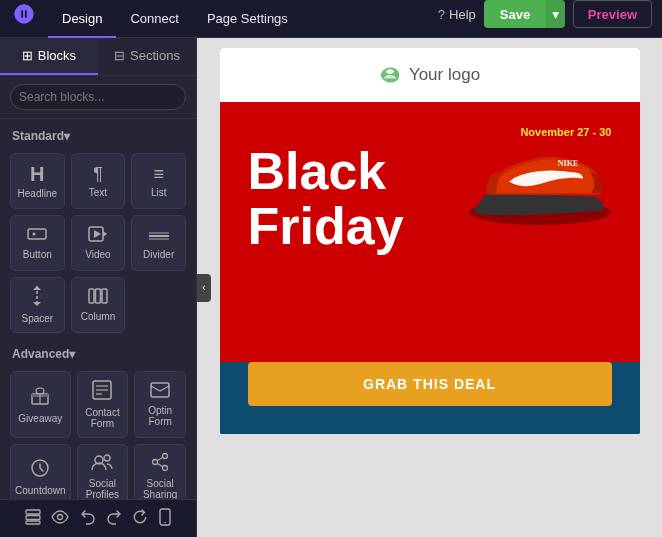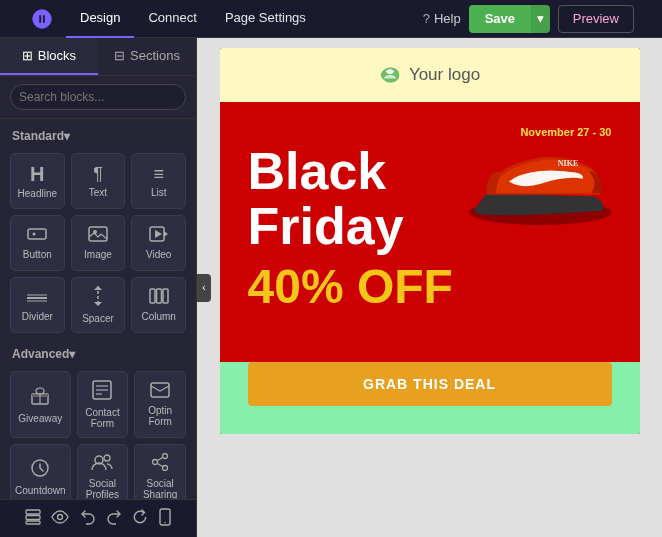--- a/index.html
+++ b/index.html
@@ -3,22 +3,22 @@
   <meta charset="utf-8">
   <style>
     * { box-sizing: border-box; margin: 0; padding: 0; }
     body { font-family: -apple-system, BlinkMacSystemFont, 'Segoe UI', sans-serif; background: #1e1e2e; width: 662px; height: 537px; overflow: hidden; }
 
     
     .top-nav {
       background: #1a1a2e;
       height: 38px;
       display: flex;
-      align-items: center;
-      padding: 0 28px;
+      align-items: flex-start;
+      padding: 0 10px;
       border-bottom: 1px solid #333;
       gap: 0;
     }
     .nav-logo {
       width: 28px; height: 28px; margin-right: 10px;
       display: flex; align-items: center; justify-content: center;
     }
     .nav-logo svg { width: 22px; height: 22px; }
     .nav-tabs { display: flex; gap: 0; flex: 1; align-items: center; }
     .nav-tab {
@@ -31,21 +31,21 @@
     .save-btn-group { display: flex; align-items: center; }
     .save-btn {
       background: #4caf50; color: #fff; font-size: 13px; font-weight: 600;
       border: none; padding: 5px 16px; cursor: pointer; border-radius: 4px 0 0 4px; height: 28px;
     }
     .save-dropdown {
       background: #45a049; color: #fff; border: none; padding: 0 6px; cursor: pointer;
       border-radius: 0 4px 4px 0; height: 28px; display: flex; align-items: center;
     }
     .preview-btn {
-      background: transparent; color: #f9a8d4; font-size: 13px; font-weight: 400;
+      background: transparent; color: #ec4899; font-size: 13px; font-weight: 700;
       border: 1px solid #555; padding: 4px 14px; cursor: pointer; border-radius: 4px; height: 28px;
     }
 
     
     .main-layout { display: flex; height: calc(537px - 38px); }
 
     
     .sidebar {
       width: 197px; min-width: 197px;
       background: #252535;
@@ -105,21 +105,21 @@
       background: #444; color: #fff; width: 14px; height: 28px;
       border-radius: 0 4px 4px 0; display: flex; align-items: center; justify-content: center;
       cursor: pointer; font-size: 10px; z-index: 10;
     }
     .email-canvas {
       width: 420px; background: #cc0000; margin-top: 10px;
       border-radius: 2px; overflow: hidden;
     }
     
     .email-header {
-      background: #fef9c3; padding: 16px; text-align: center;
+      background: #ffffff; padding: 16px; text-align: center;
     }
     .email-logo {
       display: flex; align-items: center; justify-content: center;
       gap: 8px; font-size: 18px; color: #333; font-weight: 500;
     }
     .email-logo svg { width: 22px; height: 22px; color: #4caf50; }
     
     .email-hero {
       background: #cc0000; padding: 24px 28px 20px;
       display: flex; align-items: flex-start; justify-content: space-between; position: relative;
@@ -136,21 +136,21 @@
     .hero-discount {
       color: #f5c518; font-size: 48px; font-weight: 900; line-height: 1;
     }
     .hero-shoe {
       position: absolute; right: 20px; top: 10px;
       width: 160px; height: 130px;
     }
     .shoe-svg { width: 100%; height: 100%; }
     
     .email-cta {
-      background: #86efac; padding: 0 28px 28px;
+      background: #0c4a6e; padding: 0 28px 28px;
     }
     .cta-button {
       background: #e8a020; color: #fff; font-size: 14px; font-weight: 700;
       letter-spacing: 1px; text-align: center; padding: 14px;
       border-radius: 4px; cursor: pointer; width: 100%;
     }
   </style>
 </head>
 <body>
 
@@ -225,30 +225,20 @@
             <svg width="20" height="16" viewBox="0 0 20 16">
                 <rect x="1" y="3" width="18" height="10" rx="2" fill="none" stroke="#aaa" stroke-width="1.5"></rect>
                 <circle cx="7" cy="8" r="1.5" fill="#aaa"></circle>
               </svg>
           </span>
           <span class="label">Button</span>
         </div>
         <div class="block-item">
           <span class="icon">
             <svg width="20" height="16" viewBox="0 0 20 16">
-                <rect x="1" y="1" width="18" height="14" rx="2" fill="none" stroke="#aaa" stroke-width="1.5"></rect>
-                <circle cx="7" cy="6" r="2" fill="#aaa"></circle>
-                <path d="M1 11l5-4 4 4 3-3 6 5" stroke="#aaa" stroke-width="1.2" fill="none"></path>
-              </svg>
-          </span>
-          <span class="label">Image</span>
-        </div>
-        <div class="block-item">
-          <span class="icon">
-            <svg width="20" height="16" viewBox="0 0 20 16">
                 <rect x="1" y="1" width="14" height="14" rx="2" fill="none" stroke="#aaa" stroke-width="1.5"></rect>
                 <path d="M15 5l4 3-4 3V5z" fill="#aaa"></path>
                 <polygon points="6,4 13,8 6,12" fill="#aaa"></polygon>
               </svg>
           </span>
           <span class="label">Video</span>
         </div>
         <div class="block-item">
           <span class="icon">
             <svg width="20" height="12" viewBox="0 0 20 12">
@@ -412,21 +402,20 @@
         </div>
       </div>
 
       <div class="email-hero">
         <div class="hero-text">
           <div class="hero-date">November 27 - 30</div>
           <div class="hero-title">
             <div>Black</div>
             <div>Friday</div>
           </div>
-          <div class="hero-discount">40% OFF</div>
         </div>
 
         <div class="hero-shoe">
           <svg class="shoe-svg" viewBox="0 0 180 140" xmlns="http://www.w3.org/2000/svg">
 
             <ellipse cx="90" cy="110" rx="80" ry="14" fill="rgba(0,0,0,0.3)"></ellipse>
 
             <path d="M15 108 Q20 118 160 108 Q165 98 150 92 L30 88 Z" fill="#333"></path>
 
             <path d="M30 90 Q35 60 80 50 Q110 42 145 58 Q160 68 158 90 L30 90Z" fill="#cc2200"></path>

